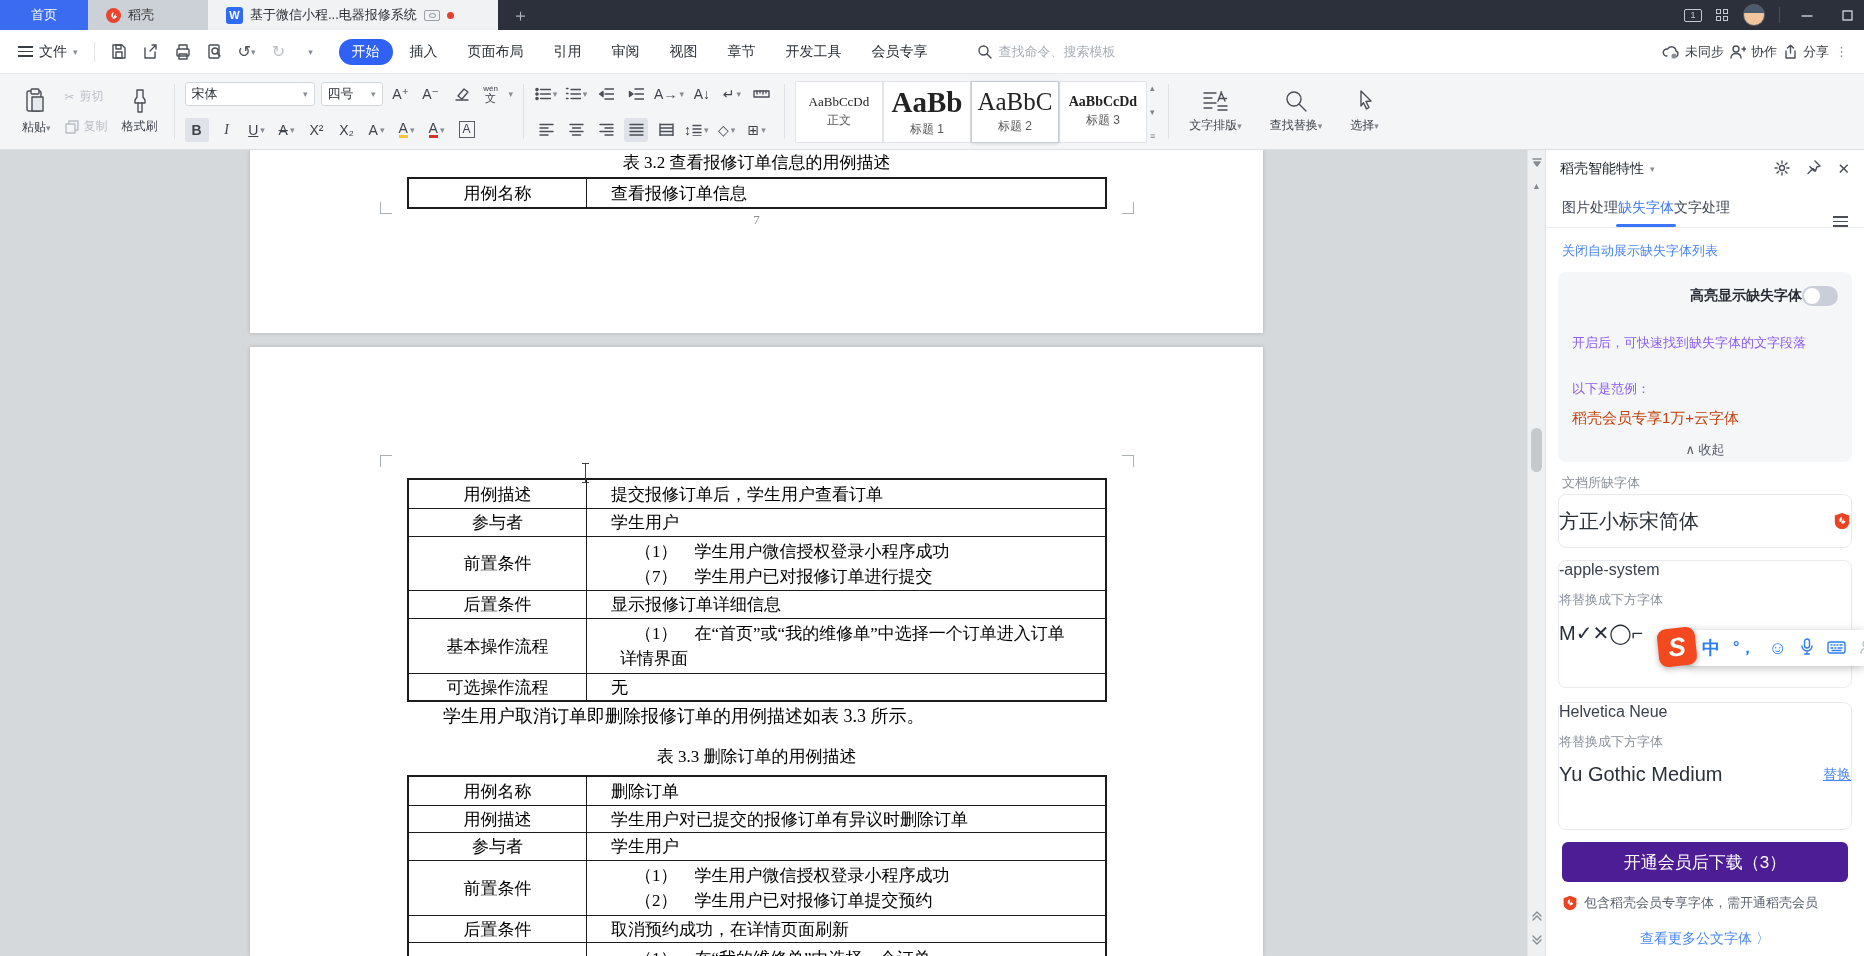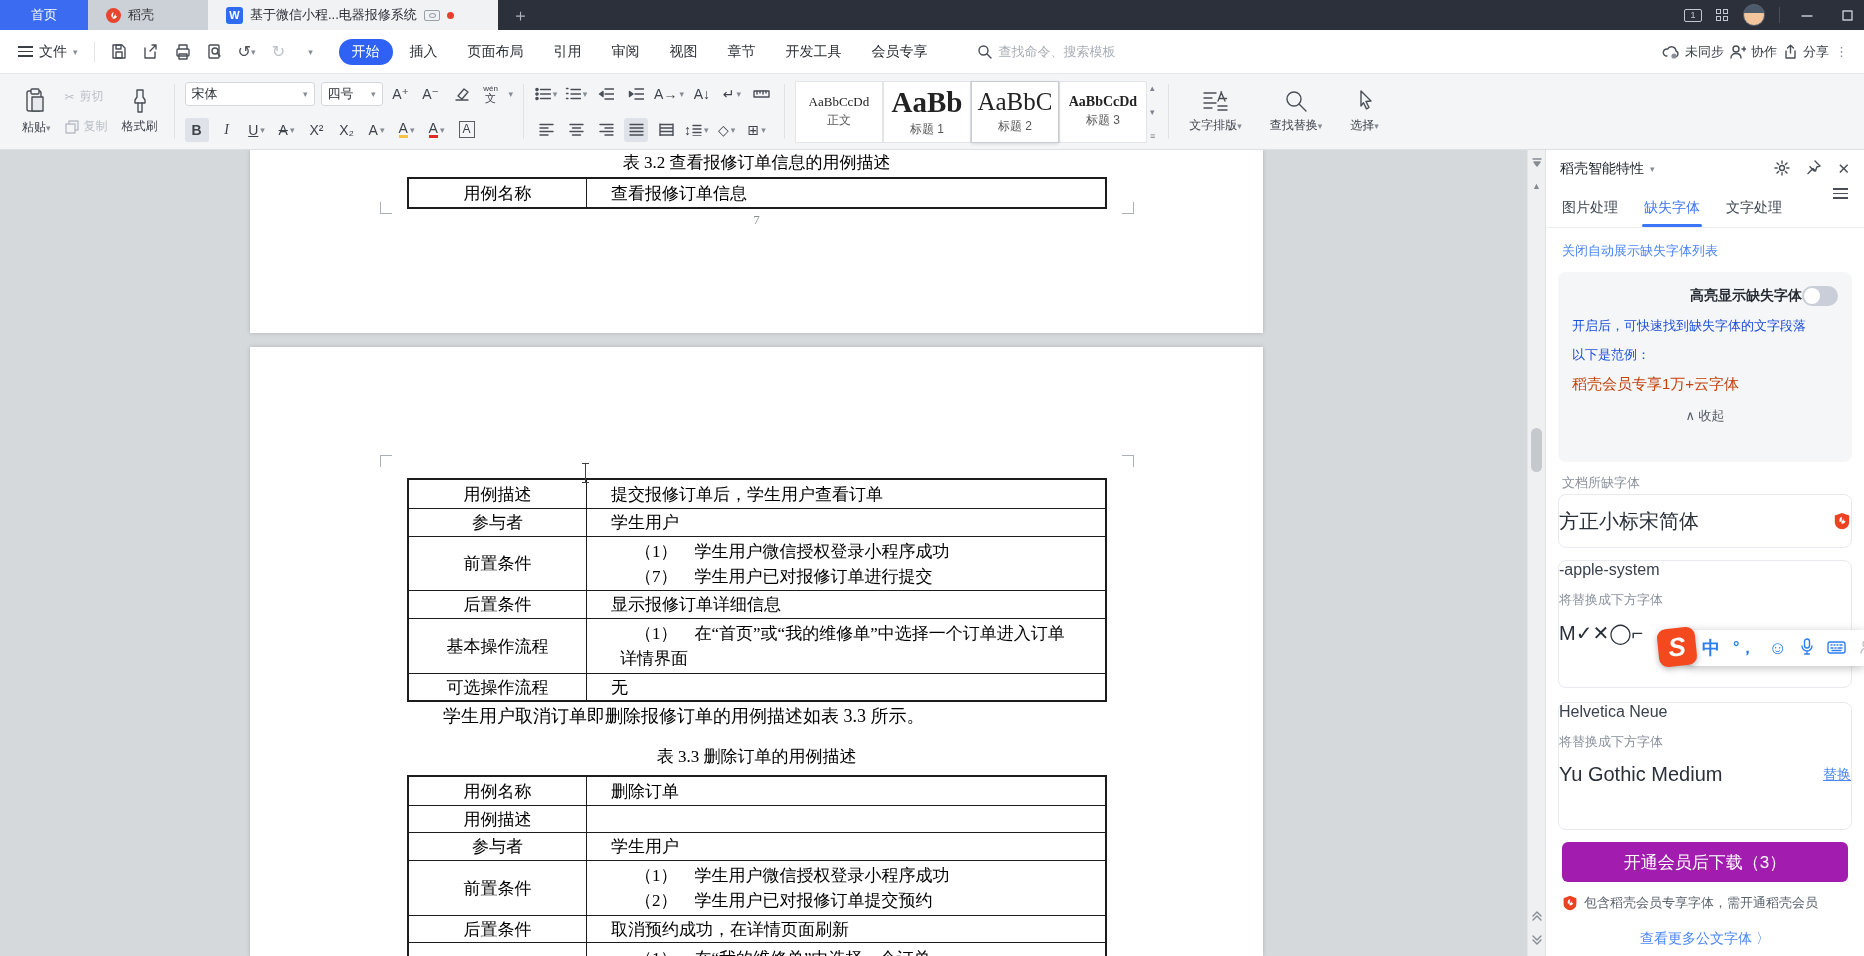--- a/index.html
+++ b/index.html
@@ -97,42 +97,42 @@
   
   .vscroll{width:18px;background:#eff0f2;position:relative;border-left:1px solid #e2e4e7}
   .vs-btn{position:absolute;left:0;width:100%;height:20px;display:flex;align-items:center;justify-content:center;color:#868c94;font-size:9px}
   .vs-thumb{position:absolute;left:3px;width:11px;background:#c5c8cc;border-radius:6px}
 
   
   .panel{width:319px;background:#fff;border-left:1px solid #dfe1e5;position:relative;font-size:13px;color:#3f4652}
   .p-header{position:absolute;top:0;left:0;right:0;height:38px;display:flex;align-items:center;padding:0 14px;gap:6px}
   .p-title{font-size:14px;color:#262b33}
   .p-hicons{margin-left:auto;display:flex;align-items:center;gap:16px;color:#4a4f57;font-size:15px}
-  .p-tabs{position:absolute;top:38px;left:0;right:0;height:40px;display:flex;align-items:flex-start;gap:26px;padding:0 16px;border-bottom:1px solid #ebedf0;font-size:14px}
+  .p-tabs{position:absolute;top:38px;left:0;right:0;height:40px;display:flex;align-items:flex-end;padding:0 16px;border-bottom:1px solid #ebedf0;font-size:14px}
   .p-tab{position:relative;height:100%;display:flex;align-items:center;color:#3f4652}
   .p-tab.active{color:#3a76f6}
   .p-tab.active:after{content:"";position:absolute;left:-2px;right:-2px;bottom:0;height:3px;background:#3a76f6;border-radius:2px}
   .p-hamb{margin-left:auto;width:15px;height:11px;display:flex;flex-direction:column;justify-content:space-between}
   .p-hamb i{height:1.6px;background:#4a4f57}
   .p-link{color:#4a86f7}
   .hcard{position:absolute;left:12px;right:12px;background:#f5f6f8;border-radius:8px;padding:14px 14px 12px}
   .hc-title{font-size:14px;font-weight:bold;color:#262b33;display:flex;align-items:center;justify-content:flex-end}
   .toggle{width:36px;height:20px;border-radius:10px;background:#c9ced8;position:relative}
   .toggle .knob{position:absolute;left:2px;top:2px;width:16px;height:16px;border-radius:50%;background:#fff}
-  .hc-desc{margin-top:11px;color:#1d4ed8;white-space:nowrap}
+  .hc-desc{margin-top:28px;color:#8b5cf6;white-space:nowrap}
   .hc-collapse{margin-top:13px;text-align:center;color:#555b63}
   .p-label{color:#8b919c}
   .fcard{position:absolute;left:12px;right:12px;background:#fff;border:1px solid #e8eaef;border-radius:8px;}
   .fname-big{font-family:"Liberation Serif","DejaVu Serif",serif;font-size:20px;color:#2a3039}
   .fname{font-size:16px;color:#3a414d}
   .fhint{margin-top:12px;color:#8a919c}
   .frepl{margin-top:12px;font-size:20px;color:#2a3039;display:flex;align-items:center;justify-content:space-between}
   .replace-link{font-size:14px;color:#4a86f7;text-decoration:underline}
   .shield{width:18px;height:18px;flex:none}
-  .dl-btn{position:absolute;left:16px;right:16px;height:40px;background:#a21caf;border-radius:6px;color:#fff;font-size:17px;display:flex;align-items:center;justify-content:center}
+  .dl-btn{position:absolute;left:16px;right:16px;height:40px;background:#4c1d95;border-radius:6px;color:#fff;font-size:17px;display:flex;align-items:center;justify-content:center}
   .p-note{position:absolute;left:16px;right:8px;display:flex;align-items:center;gap:6px;color:#5a626e}
   .p-more{position:absolute;left:0;right:0;text-align:center;color:#4a86f7;font-size:14px}
   
   .ime{position:absolute;left:112px;right:0;top:478px;height:40px}
   .ime-bar{position:absolute;left:28px;right:0;top:2px;height:36px;background:#fff;border-radius:8px 0 0 8px;box-shadow:0 2px 10px rgba(0,0,0,.25);display:flex;align-items:center;gap:13px;padding-left:16px;color:#2d7ff0}
   .ime-logo{position:absolute;left:0;top:0;width:38px;height:38px;background:#f4491f;border-radius:9px;color:#fff;font-size:26px;font-weight:bold;font-style:italic;display:flex;align-items:center;justify-content:center;transform:rotate(-6deg);box-shadow:0 2px 6px rgba(0,0,0,.3);z-index:2}
   .ime-zh{font-size:18px;font-weight:bold}
   .ime-punct{font-size:16px;font-weight:bold}
   .ime-face{font-size:18px}
 </style>
@@ -577,20 +577,23 @@
 
       <div class="dtable" style="top:428px">
         <div class="drow" style="height:28px">
           <div class="dlabel">用例名称</div>
           <div class="dval">
               <div>删除订单</div>
             </div>
         </div>
         <div class="drow" style="height:27px">
           <div class="dlabel">用例描述</div>
+          <div class="dval">
+              <div>学生用户对已提交的报修订单有异议时删除订单</div>
+            </div>
         </div>
         <div class="drow" style="height:28px">
           <div class="dlabel">参与者</div>
           <div class="dval">
               <div>学生用户</div>
             </div>
         </div>
         <div class="drow" style="height:55px">
           <div class="dlabel">前置条件</div>
           <div class="dval">

